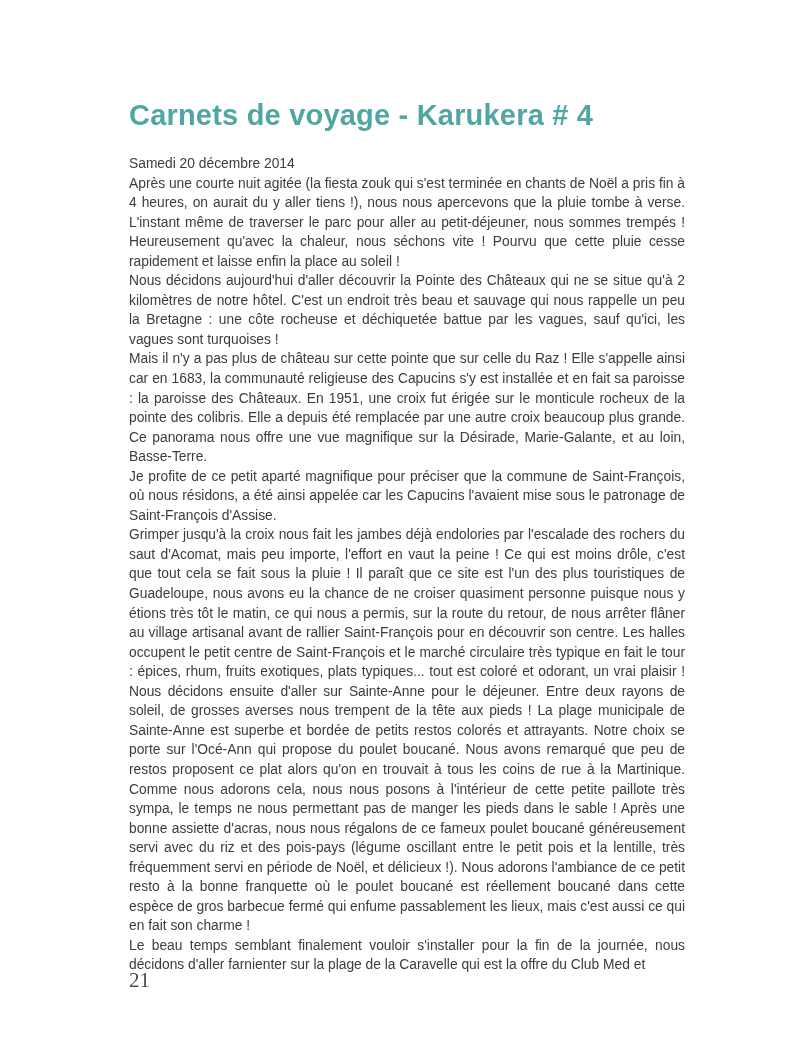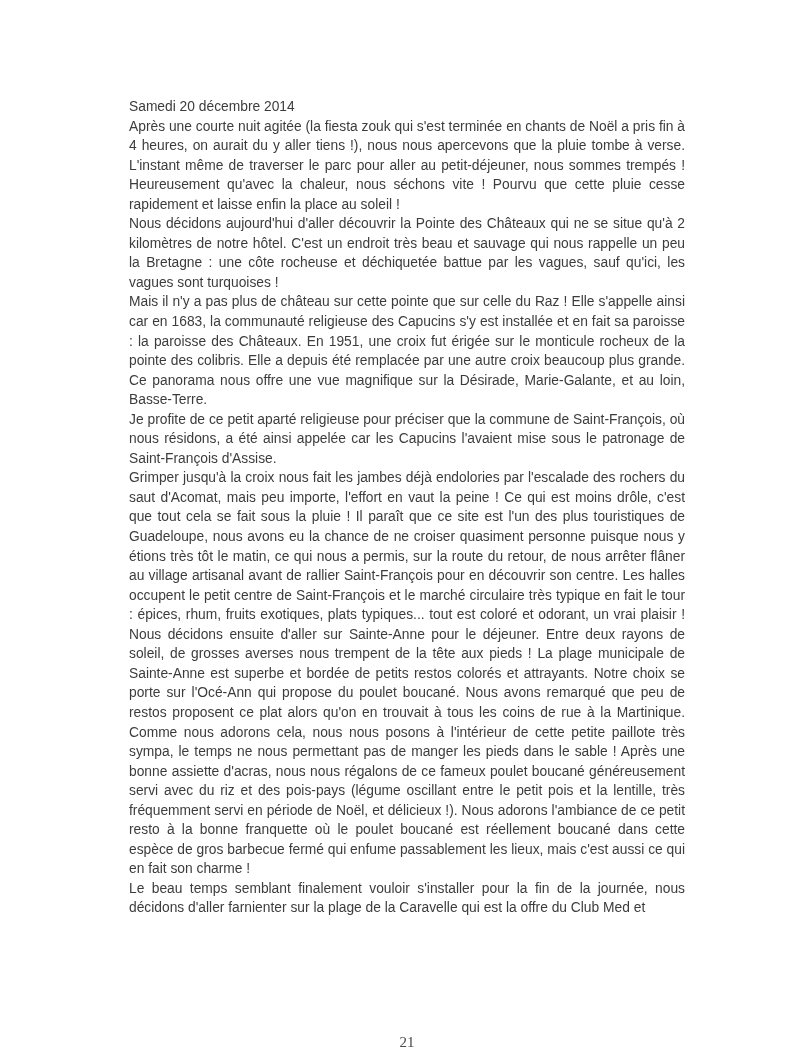--- a/index.html
+++ b/index.html
@@ -44,39 +44,40 @@
   }
   .body-copy p{
     margin:0;
     font-size:13.8px;
     line-height:19.54px;
     color:var(--body-text);
     text-align:justify;
   }
   .page-footer{
     position:absolute;
-    left:129px;top:1032px;width:556px;
-    text-align:center;
+    left:129px;top:970px;width:556px;
+    text-align:left;
     font-family:"Liberation Serif", serif;
-    font-size:15px;
+    font-size:21px;
     line-height:20px;
     color:var(--footer-gray);
   }
 </style>
 </head>
 <body>
 
 <div class="page">
   <div class="content">
+    <h1 class="doc-title">Carnets de voyage - Karukera # 4</h1>
 
     <div class="body-copy">
       <p class="date-heading">Samedi 20 décembre 2014</p>
       <p>Après une courte nuit agitée (la fiesta zouk qui s'est terminée en chants de Noël a pris fin à 4 heures, on aurait du y aller tiens !), nous nous apercevons que la pluie tombe à verse. L'instant même de traverser le parc pour aller au petit-déjeuner, nous sommes trempés ! Heureusement qu'avec la chaleur, nous séchons vite ! Pourvu que cette pluie cesse rapidement et laisse enfin la place au soleil !</p>
       <p>Nous décidons aujourd'hui d'aller découvrir la Pointe des Châteaux qui ne se situe qu'à 2 kilomètres de notre hôtel. C'est un endroit très beau et sauvage qui nous rappelle un peu la Bretagne : une côte rocheuse et déchiquetée battue par les vagues, sauf qu'ici, les vagues sont turquoises !</p>
       <p>Mais il n'y a pas plus de château sur cette pointe que sur celle du Raz ! Elle s'appelle ainsi car en 1683, la communauté religieuse des Capucins s'y est installée et en fait sa paroisse : la paroisse des Châteaux. En 1951, une croix fut érigée sur le monticule rocheux de la pointe des colibris. Elle a depuis été remplacée par une autre croix beaucoup plus grande. Ce panorama nous offre une vue magnifique sur la Désirade, Marie-Galante, et au loin, Basse-Terre.</p>
-      <p>Je profite de ce petit aparté religieuse pour préciser que la commune de Saint-François, où nous résidons, a été ainsi appelée car les Capucins l'avaient mise sous le patronage de Saint-François d'Assise.</p>
+      <p>Je profite de ce petit aparté magnifique pour préciser que la commune de Saint-François, où nous résidons, a été ainsi appelée car les Capucins l'avaient mise sous le patronage de Saint-François d'Assise.</p>
       <p>Grimper jusqu'à la croix nous fait les jambes déjà endolories par l'escalade des rochers du saut d'Acomat, mais peu importe, l'effort en vaut la peine ! Ce qui est moins drôle, c'est que tout cela se fait sous la pluie ! Il paraît que ce site est l'un des plus touristiques de Guadeloupe, nous avons eu la chance de ne croiser quasiment personne puisque nous y étions très tôt le matin, ce qui nous a permis, sur la route du retour, de nous arrêter flâner au village artisanal avant de rallier Saint-François pour en découvrir son centre. Les halles occupent le petit centre de Saint-François et le marché circulaire très typique en fait le tour : épices, rhum, fruits exotiques, plats typiques... tout est coloré et odorant, un vrai plaisir ! Nous décidons ensuite d'aller sur Sainte-Anne pour le déjeuner. Entre deux rayons de soleil, de grosses averses nous trempent de la tête aux pieds ! La plage municipale de Sainte-Anne est superbe et bordée de petits restos colorés et attrayants. Notre choix se porte sur l'Océ-Ann qui propose du poulet boucané. Nous avons remarqué que peu de restos proposent ce plat alors qu'on en trouvait à tous les coins de rue à la Martinique. Comme nous adorons cela, nous nous posons à l'intérieur de cette petite paillote très sympa, le temps ne nous permettant pas de manger les pieds dans le sable ! Après une bonne assiette d'acras, nous nous régalons de ce fameux poulet boucané généreusement servi avec du riz et des pois-pays (légume oscillant entre le petit pois et la lentille, très fréquemment servi en période de Noël, et délicieux !). Nous adorons l'ambiance de ce petit resto à la bonne franquette où le poulet boucané est réellement boucané dans cette espèce de gros barbecue fermé qui enfume passablement les lieux, mais c'est aussi ce qui en fait son charme !</p>
       <p>Le beau temps semblant finalement vouloir s'installer pour la fin de la journée, nous décidons d'aller farnienter sur la plage de la Caravelle qui est la offre du Club Med et</p>
     </div>
   </div>
 
   <div class="page-footer">21</div>
 </div>
 
 </body></html>

